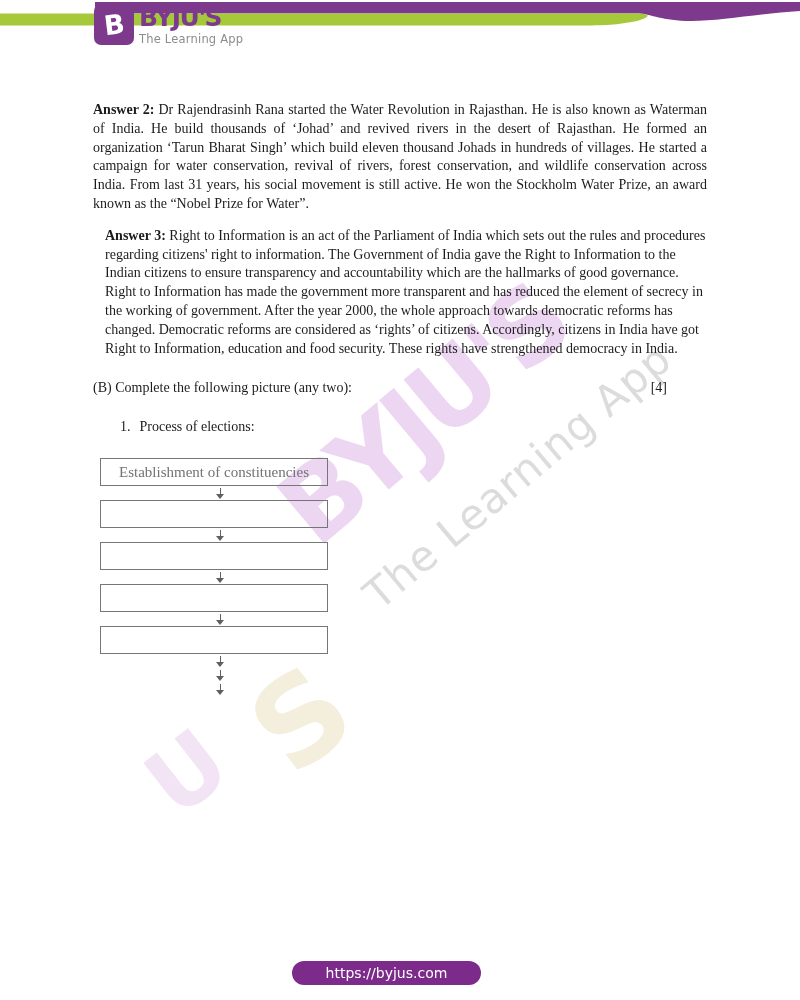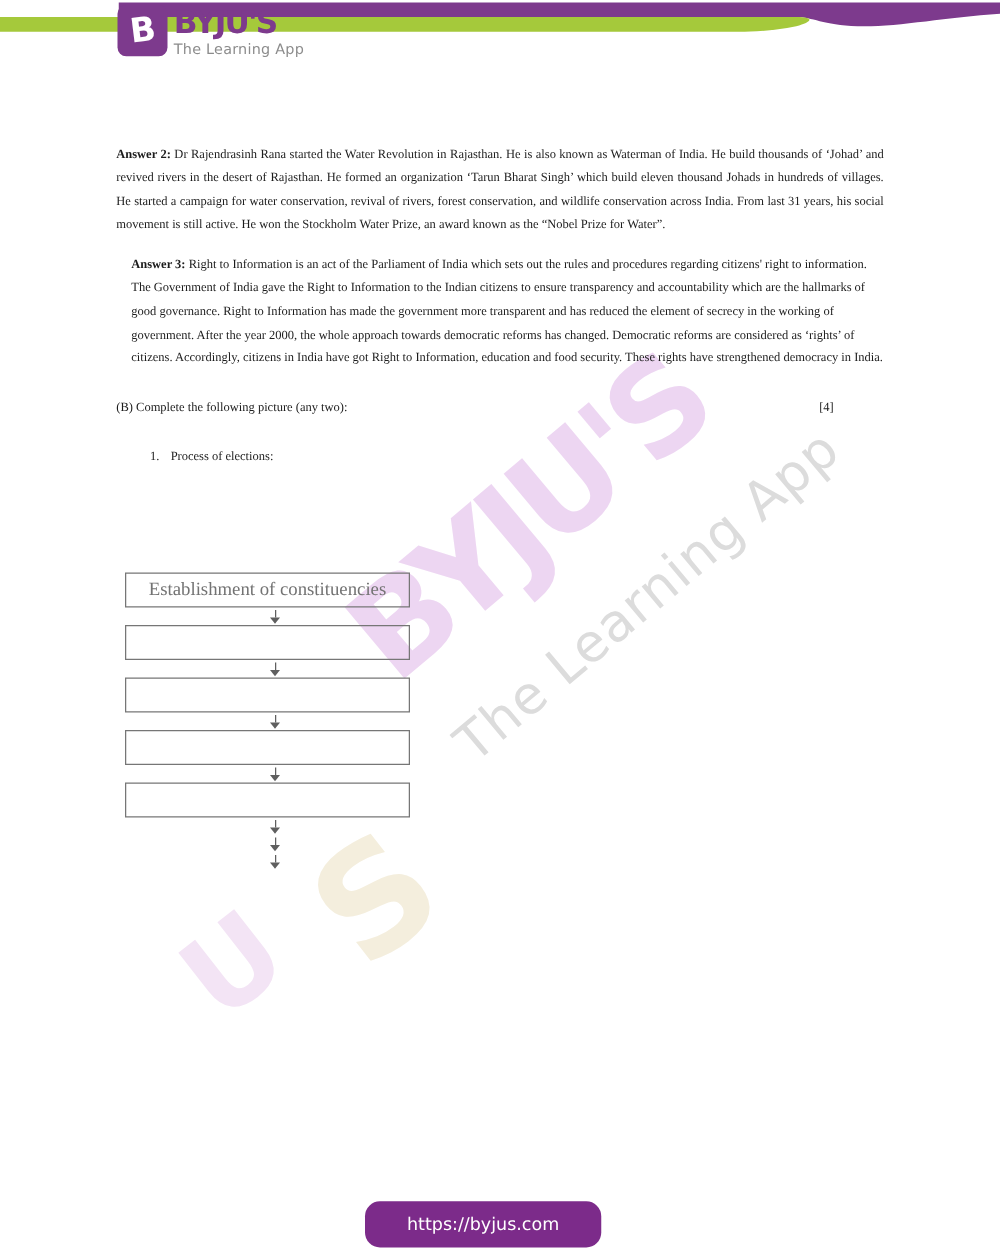--- a/index.html
+++ b/index.html
@@ -47,22 +47,22 @@
     left:258px; top:650px; font-size:120px; color:#f4eedd;
     transform:rotate(-38deg); transform-origin:center;
   }
   .wm-swirl-u {
     left:150px; top:720px; font-size:90px; color:#f3e4f5;
     transform:rotate(-38deg); transform-origin:center;
   }
 
   
   .content {
-    position:absolute; left:93px; top:115px; width:614px; z-index:2;
-    font-size:10px; line-height:18.8px;
+    position:absolute; left:93px; top:101px; width:614px; z-index:2;
+    font-size:14px; line-height:18.8px;
   }
   .para { margin:0; }
   .para.justified { text-align:justify; }
   .para + .para { margin-top:13px;margin-left:12px; }
   .sec-head {
     margin-top:21px; font-weight:normal; display:flex;
     justify-content:space-between; padding-right:40px;
   }
   .q-item { margin-top:20px; margin-left:27px; }
   .q-item .q-num { display:inline-block; margin-right:9px; }
@@ -77,21 +77,21 @@
   .fc-box.tall { height:44px; line-height:19px; white-space:pre-line; }
   .fc-arrow { height:14px; display:flex; flex-direction:column; align-items:center; justify-content:center; }
   .fc-arrow .stem { width:1px; height:6px; background:#5f5f5f; }
   .fc-arrow .head {
     width:0; height:0; border-left:4px solid transparent;
     border-right:4px solid transparent; border-top:5px solid #5f5f5f;
   }
 
   
   .footer-pill {
-    position:absolute; left:292px; top:961px; width:189px; height:37px;
+    position:absolute; left:292px; top:961px; width:189px; height:24px;
     background:#7c2b8a; border-radius:12px; z-index:3;
     display:flex; align-items:center; justify-content:center;
     text-decoration:none; cursor:pointer;
   }
   .footer-pill span {
     color:#ffffff; font-family:"DejaVu Sans", sans-serif; font-size:14px; line-height:1;
   }
 </style>
 </head>
 <body>

